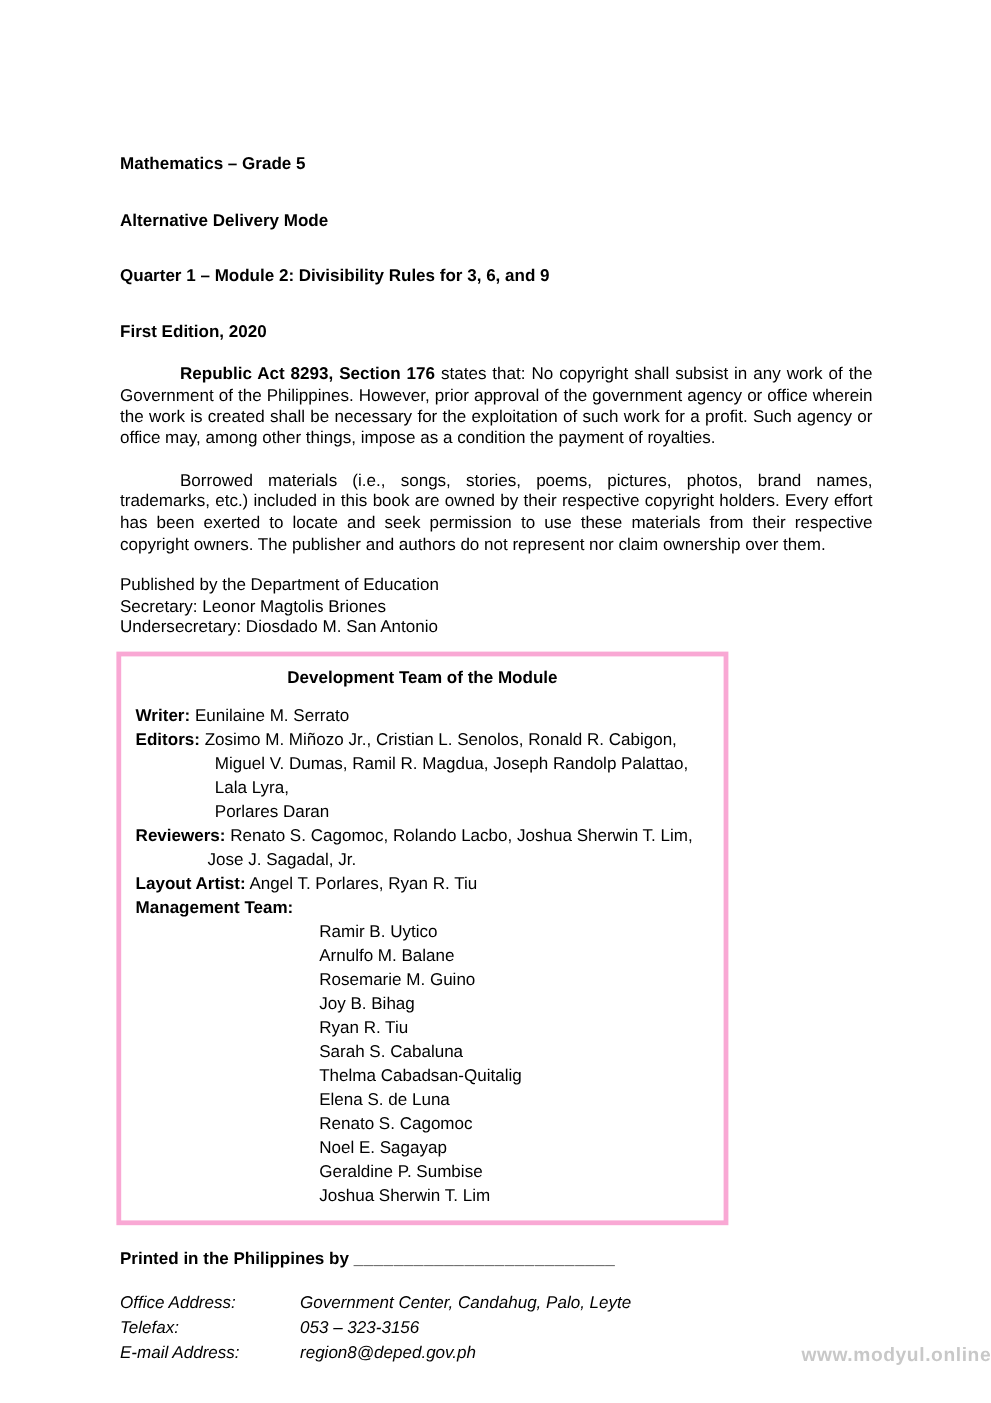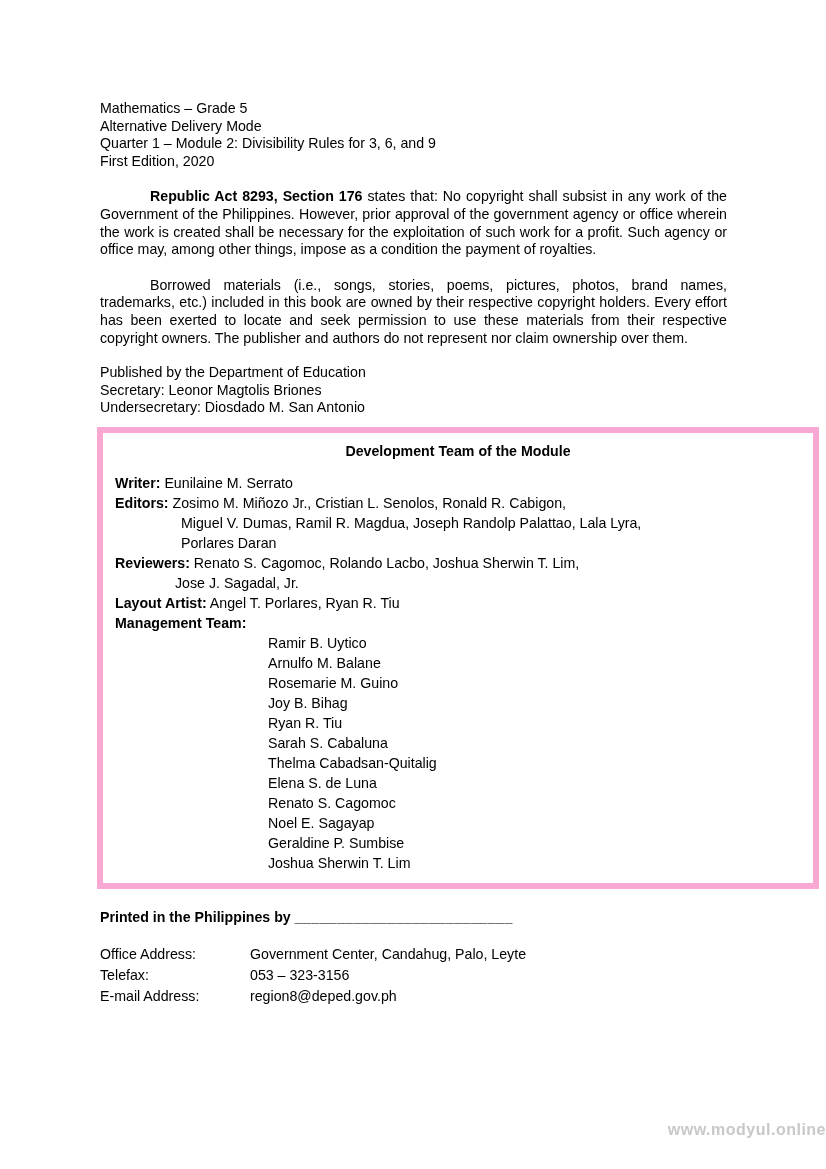--- a/index.html
+++ b/index.html
@@ -17,37 +17,38 @@
   }
   .content {
     position: absolute;
     left: 100px;
     top: 100px;
     width: 627px;
     font-size: 14.2px;
     line-height: 17.6px;
   }
   .header-block div {
-    font-weight: normal;
+    font-weight: bold;
+    margin-top: 29px;
   }
   .para {
     margin: 0;
     margin-top: 18px;
     text-align: justify;
     text-indent: 50px;
   }
   .publisher-block {
     margin-top: 17px;
   }
   .dev-team-box {
     margin-top: 10px;
     margin-left: -3px;
-    width: 722px;
+    width: 510px;
     box-sizing: border-box;
-    border: 6px solid #f9a8d4;
+    border: 4px solid #f9a8d4;
     padding: 8px 12px 10px 12px;
     line-height: 20px;
   }
   .dev-team-title {
     text-align: center;
     font-weight: bold;
     margin-bottom: 12px;
   }
   .dev-line b { font-weight: bold; }
   .cont-editors { padding-left: 66px; }
@@ -64,20 +65,21 @@
   }
   .contact-block {
     margin-top: 17px;
   }
   .contact-dept {
     font-weight: bold;
   }
   .contact-row {
     display: flex;
     line-height: 21px;
+    font-style: italic;
   }
   .contact-label {
     width: 150px;
     flex: 0 0 150px;
   }
   .watermark {
     position: absolute;
     left: 0;
     top: 1121px;
     width: 826px;

